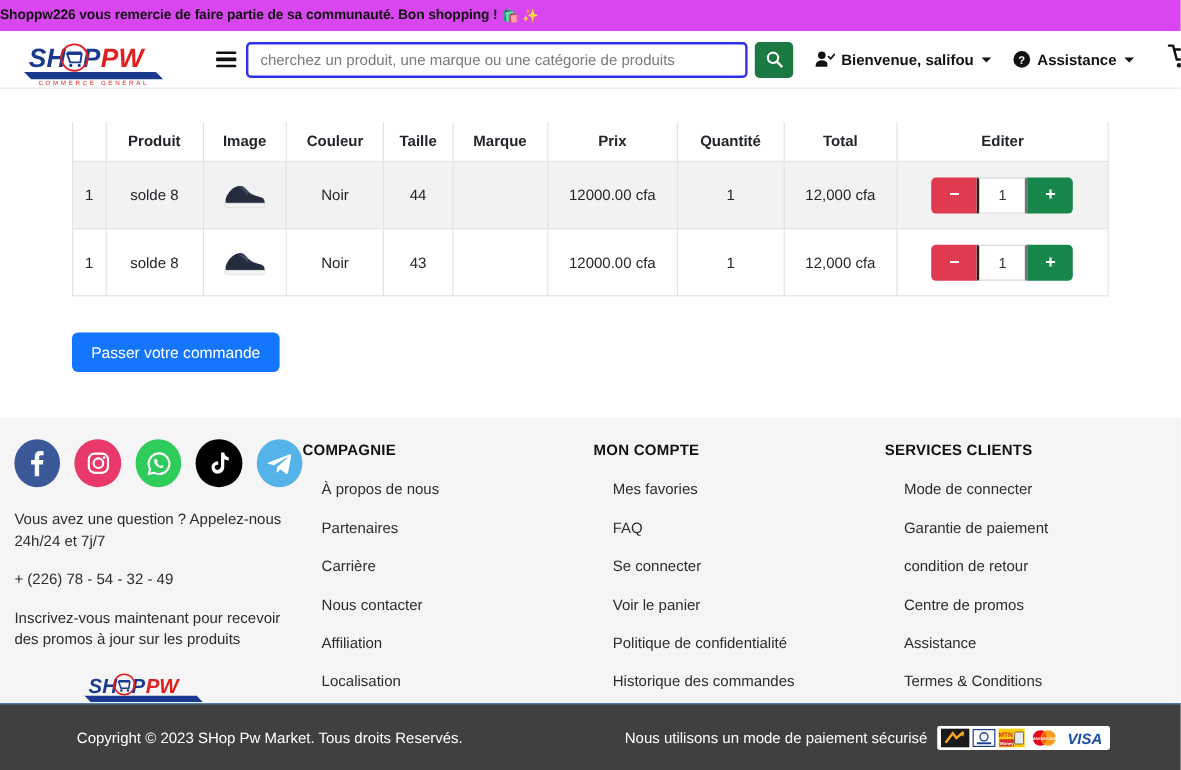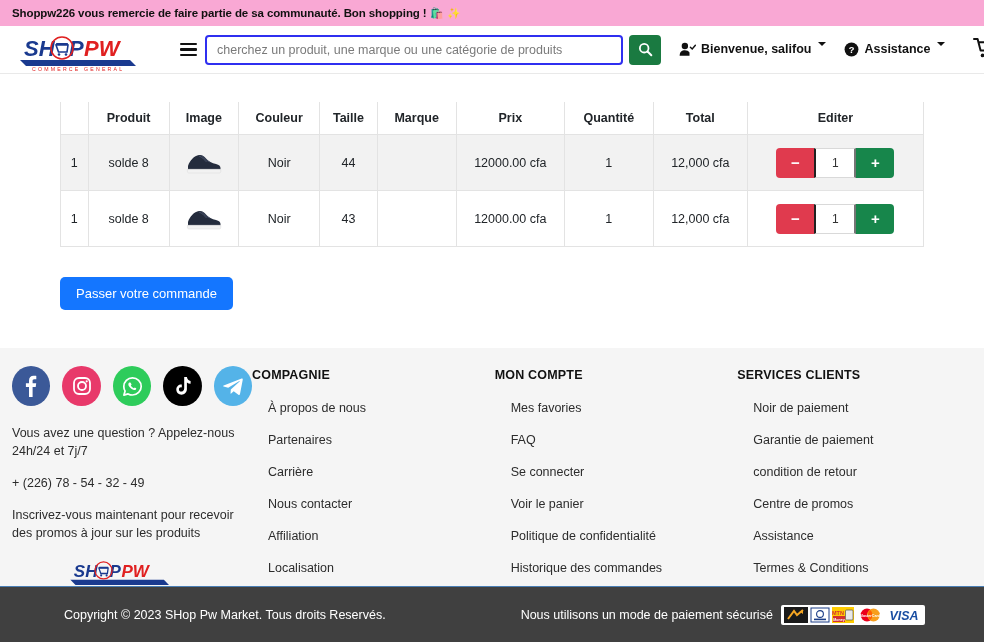--- a/index.html
+++ b/index.html
@@ -7,23 +7,22 @@
     width: 984px; height: 642px;
     font-family: "Liberation Sans", sans-serif;
     background: #ffffff;
     overflow: hidden;
   }
   .page { position: relative; width: 984px; height: 642px; background: #fff; }
 
   
   .announce {
     height: 26px;
-    background: #f9a8d4;
+    background: #d946ef;
     display: flex; align-items: center;
-    padding-left: 12px;
     font-size: 11.5px; font-weight: bold; color: #111;
     letter-spacing: -0.1px;
   }
   .announce .emoji { margin-left: 4px; font-size: 11px; }
 
   
   .header {
     height: 48px;
     background: #ffffff;
     display: flex; align-items: center;
@@ -56,21 +55,21 @@
   .search-input::placeholder { color: #7a7a7a; }
   .search-btn {
     width: 32px; height: 30px; margin-left: 6px;
     background: #1a7a41; border: none; border-radius: 4px;
     display: flex; align-items: center; justify-content: center;
     cursor: pointer;
   }
 
   .hdr-right { display: flex; align-items: center; margin-left: 18px; gap: 18px; }
   .hdr-item {
-    display: flex; align-items: flex-start; gap: 5px;
+    display: flex; align-items: center; gap: 5px;
     font-size: 12.5px; font-weight: bold; color: #111;
     cursor: pointer; white-space: nowrap;
   }
   .caret {
     width: 0; height: 0; margin-left: 2px;
     border-left: 4px solid transparent;
     border-right: 4px solid transparent;
     border-top: 4px solid #111;
   }
   .cartwrap { position: relative; margin-left: 10px; cursor: pointer; }
@@ -410,21 +409,21 @@
       <a>Mes favories</a>
       <a>FAQ</a>
       <a>Se connecter</a>
       <a>Voir le panier</a>
       <a>Politique de confidentialité</a>
       <a>Historique des commandes</a>
     </div>
 
     <div class="fcol last">
       <h4>SERVICES CLIENTS</h4>
-      <a>Noir de paiement</a>
+      <a>Mode de connecter</a>
       <a>Garantie de paiement</a>
       <a>condition de retour</a>
       <a>Centre de promos</a>
       <a>Assistance</a>
       <a>Termes &amp; Conditions</a>
     </div>
 
   </div>
 
   <div class="copybar">

